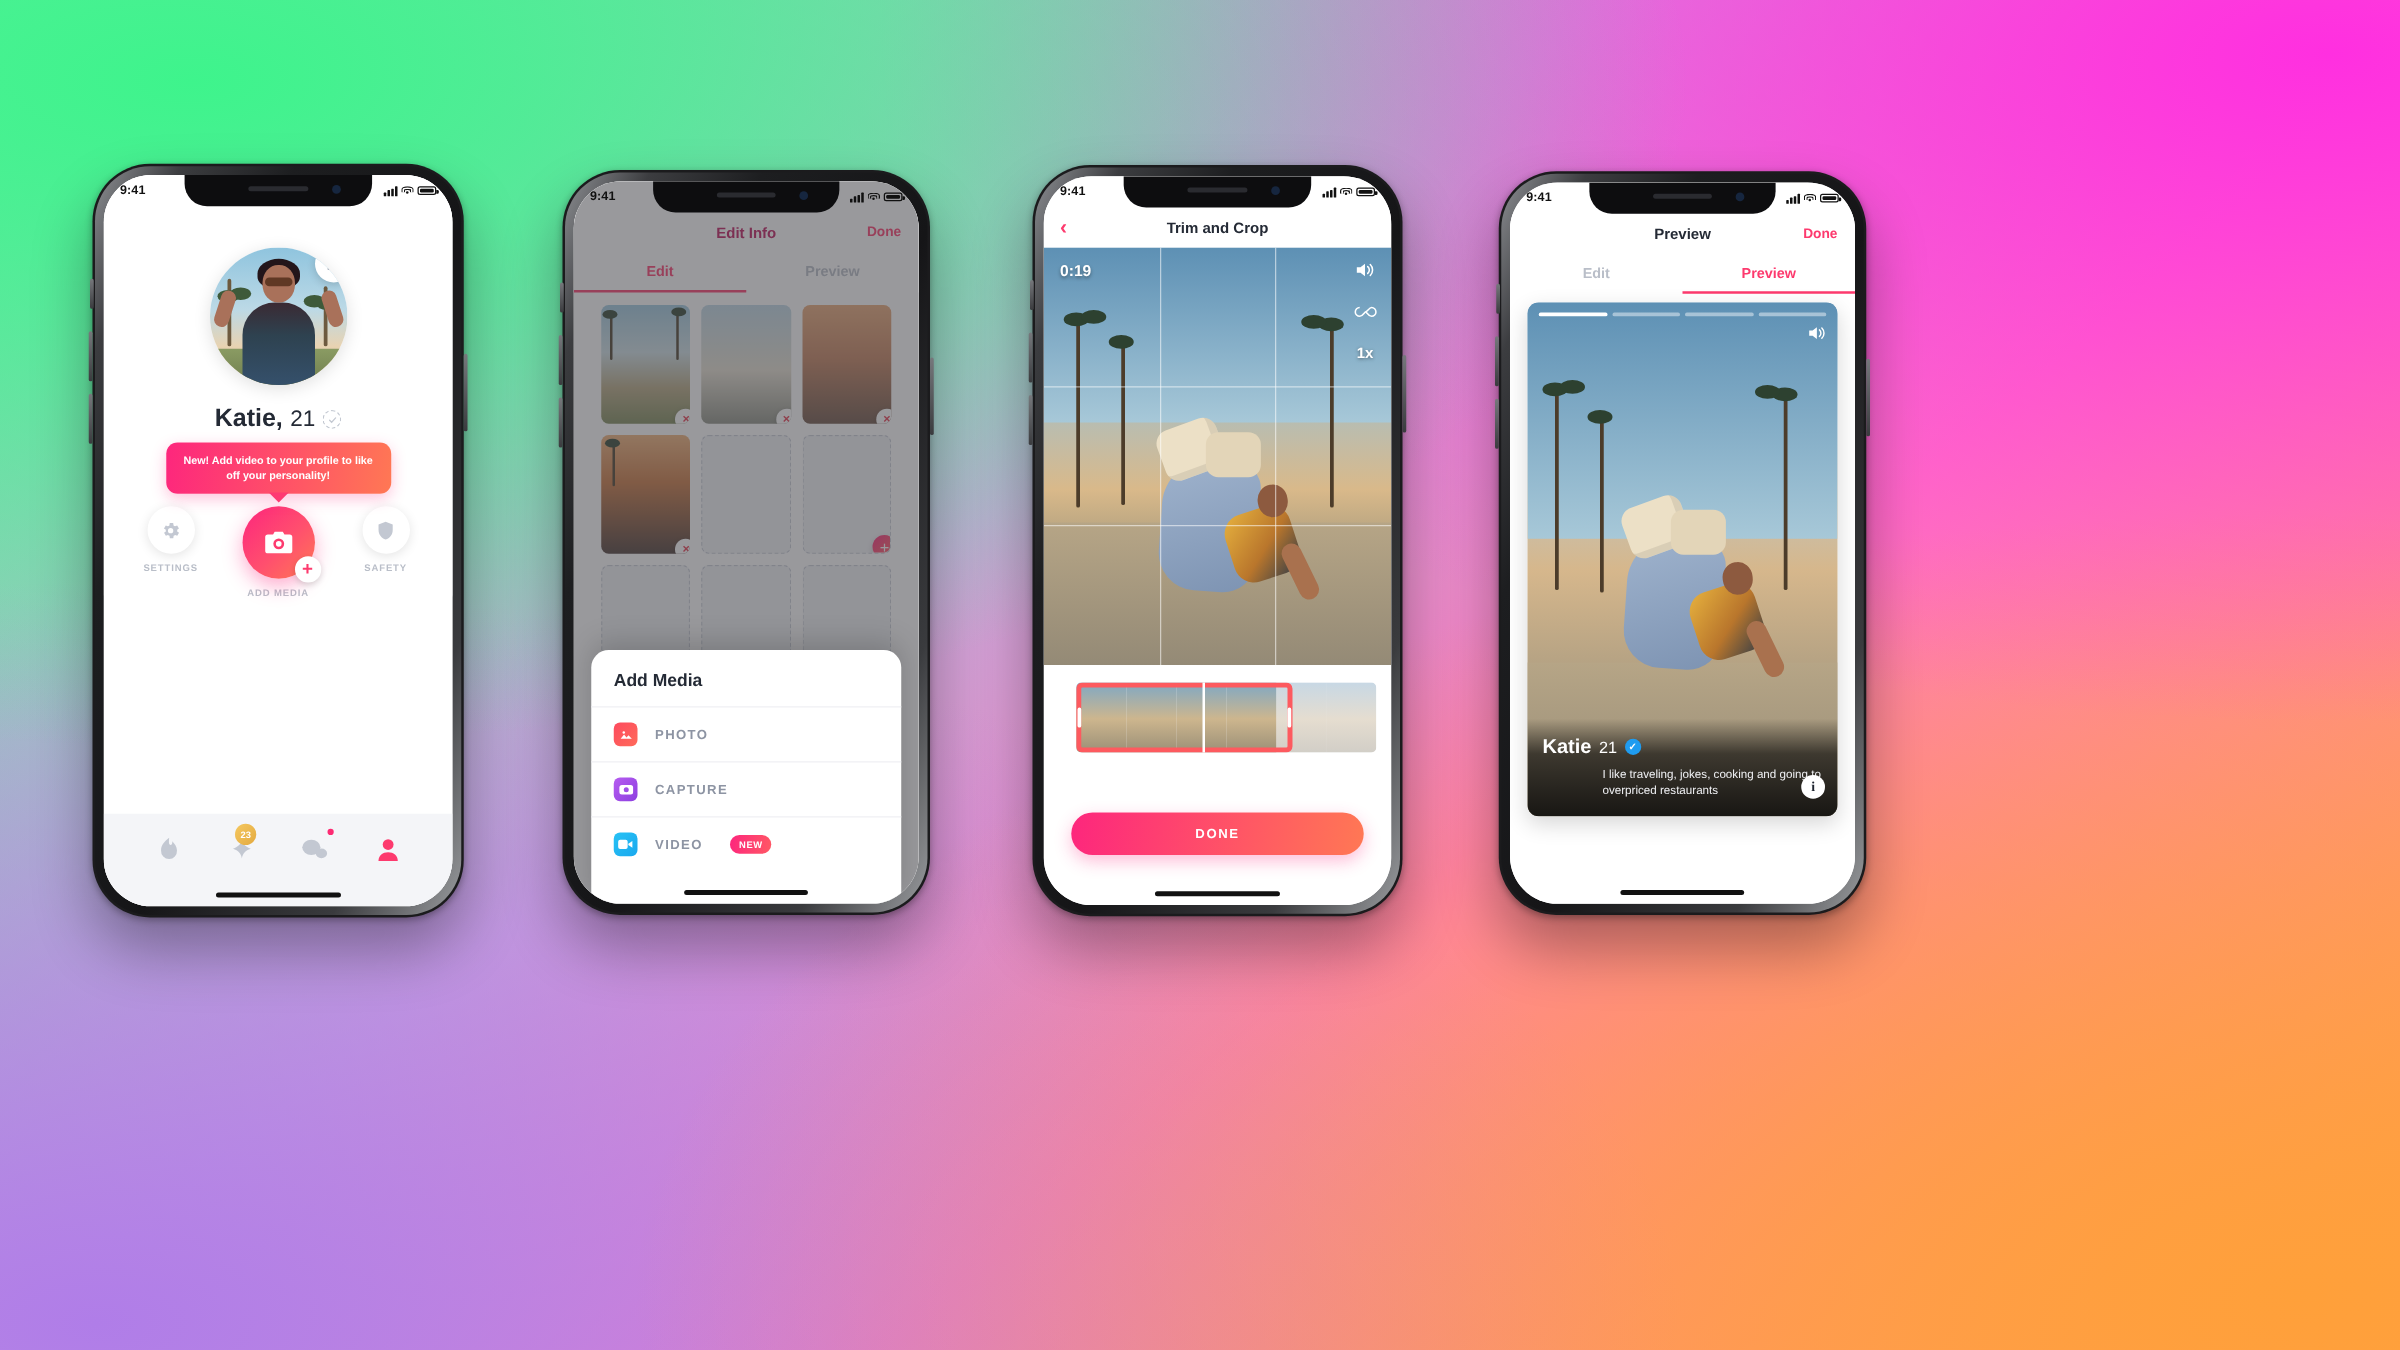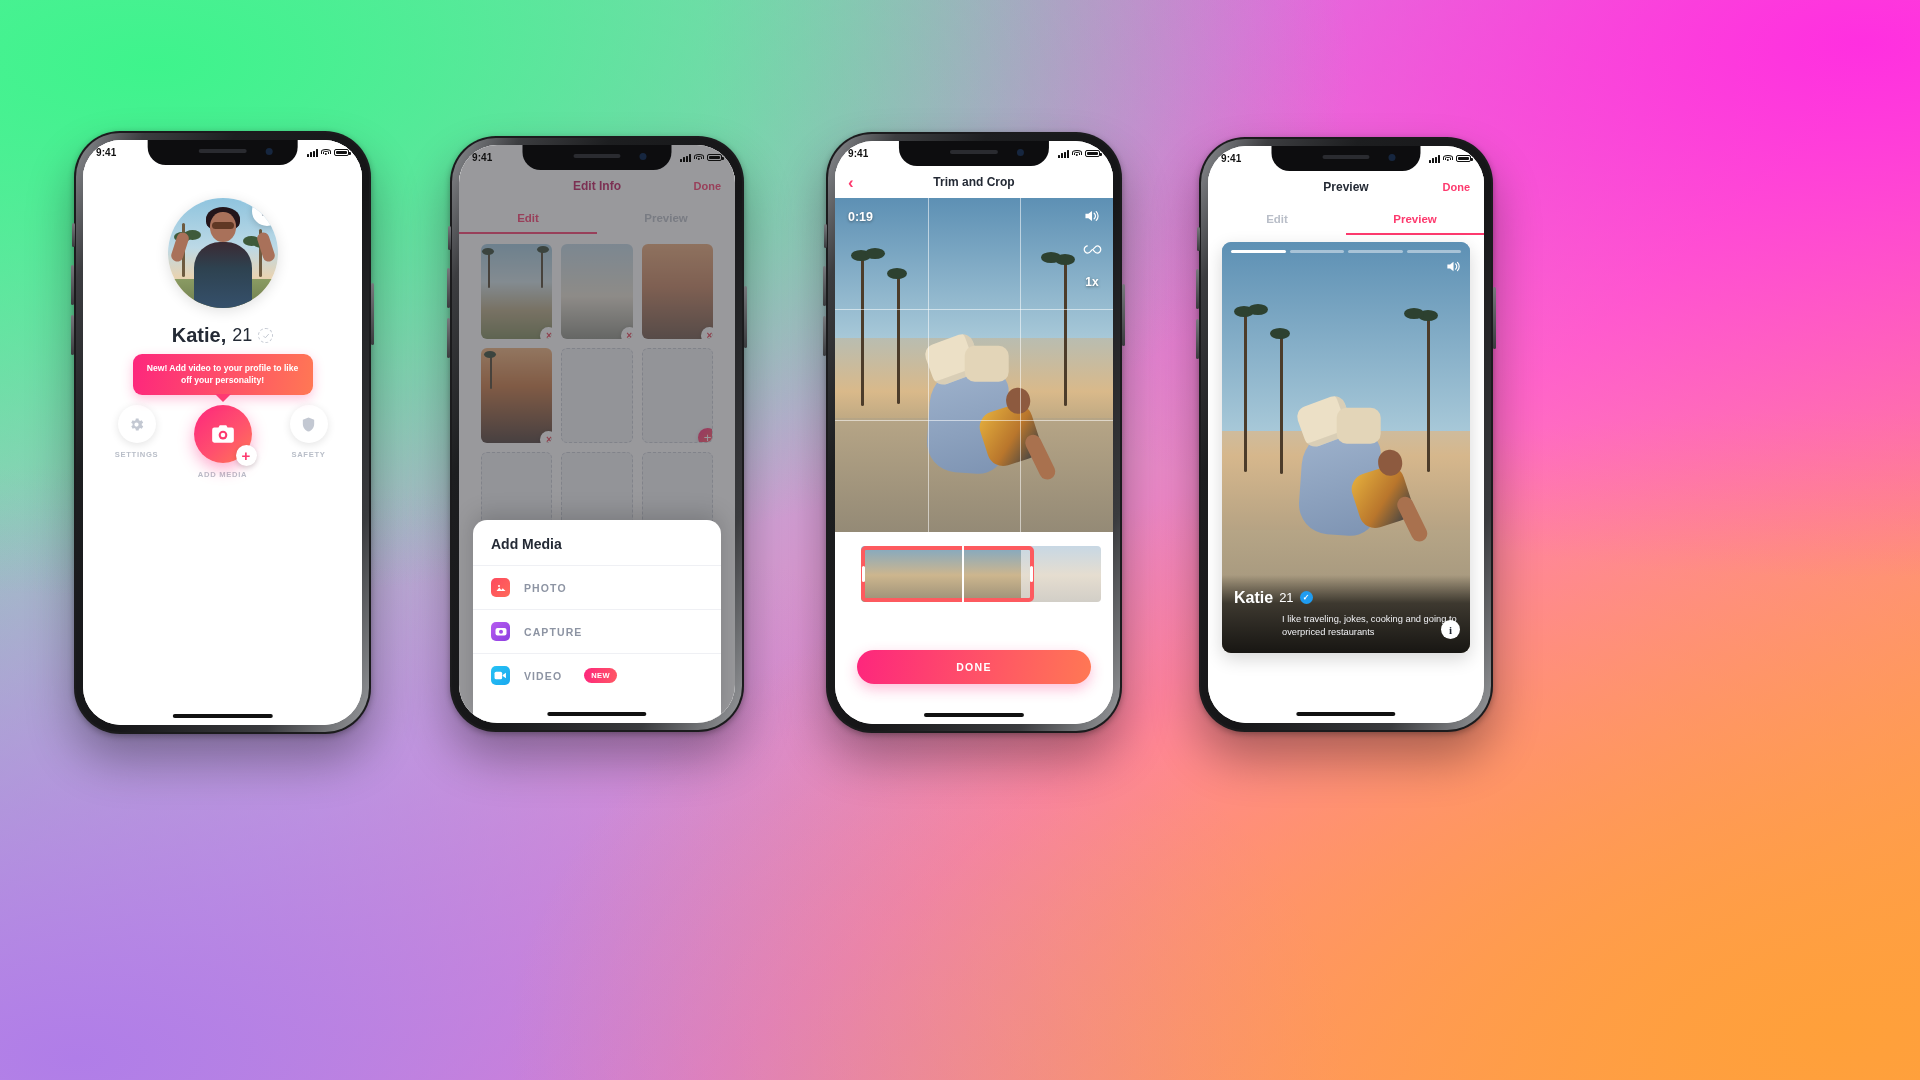--- a/index.html
+++ b/index.html
@@ -313,20 +313,46 @@
             <div class="circ">
               <svg width="17" height="17" viewBox="0 0 24 24">
                 <path fill="#c3c8d2" d="M12 2 4 5.2v6.1c0 5 3.4 9.6 8 10.7 4.6-1.1 8-5.7 8-10.7V5.2z"></path>
               </svg>
             </div>
             <div class="lbl">SAFETY</div>
           </div>
         </div>
 
 
+        <div class="tabbar">
+          <div class="tab">
+            <svg width="17" height="19" viewBox="0 0 24 26">
+              <path fill="#c3c8d2" d="M13.2 0C8.4 3.6 4 7.9 4 14.2A9.3 9.3 0 0 0 13.2 24 9.3 9.3 0 0 0 22 14.2c0-4.3-2.8-7.8-5.3-10.5.3 2.3-.6 4.3-2 4.3-1.5 0-2.3-1.6-1.5-8z"></path>
+            </svg>
+          </div>
+          <div class="tab">
+            <svg width="19" height="19" viewBox="0 0 24 24">
+              <path fill="#c3c8d2" d="M12 1.5c.7 4.7 3.5 8 9 9.8-5.5 1.8-8.3 5.1-9 9.8-.7-4.7-3.5-8-9-9.8 5.5-1.8 8.3-5.1 9-9.8z"></path>
+            </svg>
+            <span class="badge">23</span>
+          </div>
+          <div class="tab">
+            <svg width="21" height="19" viewBox="0 0 26 22">
+              <ellipse cx="10" cy="9" rx="9" ry="7.6" fill="#c3c8d2"></ellipse>
+              <ellipse cx="20" cy="15" rx="5.6" ry="4.8" fill="#c3c8d2"></ellipse>
+            </svg>
+            <span class="dotred"></span>
+          </div>
+          <div class="tab">
+            <svg width="17" height="19" viewBox="0 0 22 24">
+              <circle cx="11" cy="7" r="5.6" fill="#fd3a6e"></circle>
+              <path d="M1 24c0-5.6 4.5-9 10-9s10 3.4 10 9z" fill="#fd3a6e"></path>
+            </svg>
+          </div>
+        </div>
         <div class="homebar"></div>
       </div>
     </div>
   </div>
 
   <div class="phone" id="p2">
     <div class="sidebtn" style="left:-2px;top:90px;width:3px;height:24px;"></div>
     <div class="sidebtn" style="left:-3px;top:132px;width:3px;height:40px;"></div>
     <div class="sidebtn" style="left:-3px;top:182px;width:3px;height:40px;"></div>
     <div class="sidebtn" style="right:-3px;top:150px;width:3px;height:62px;"></div>

